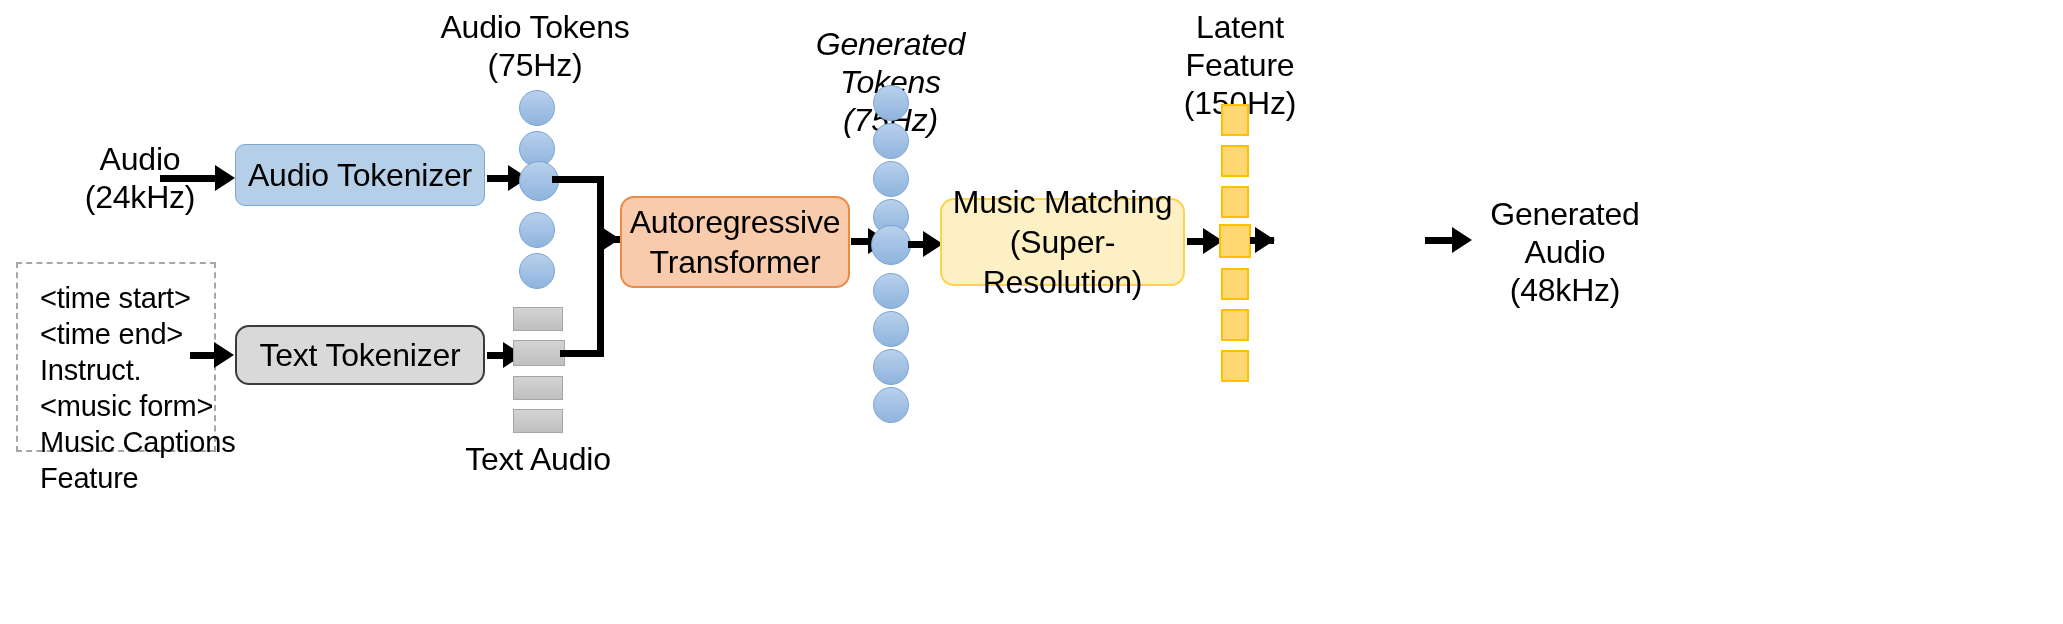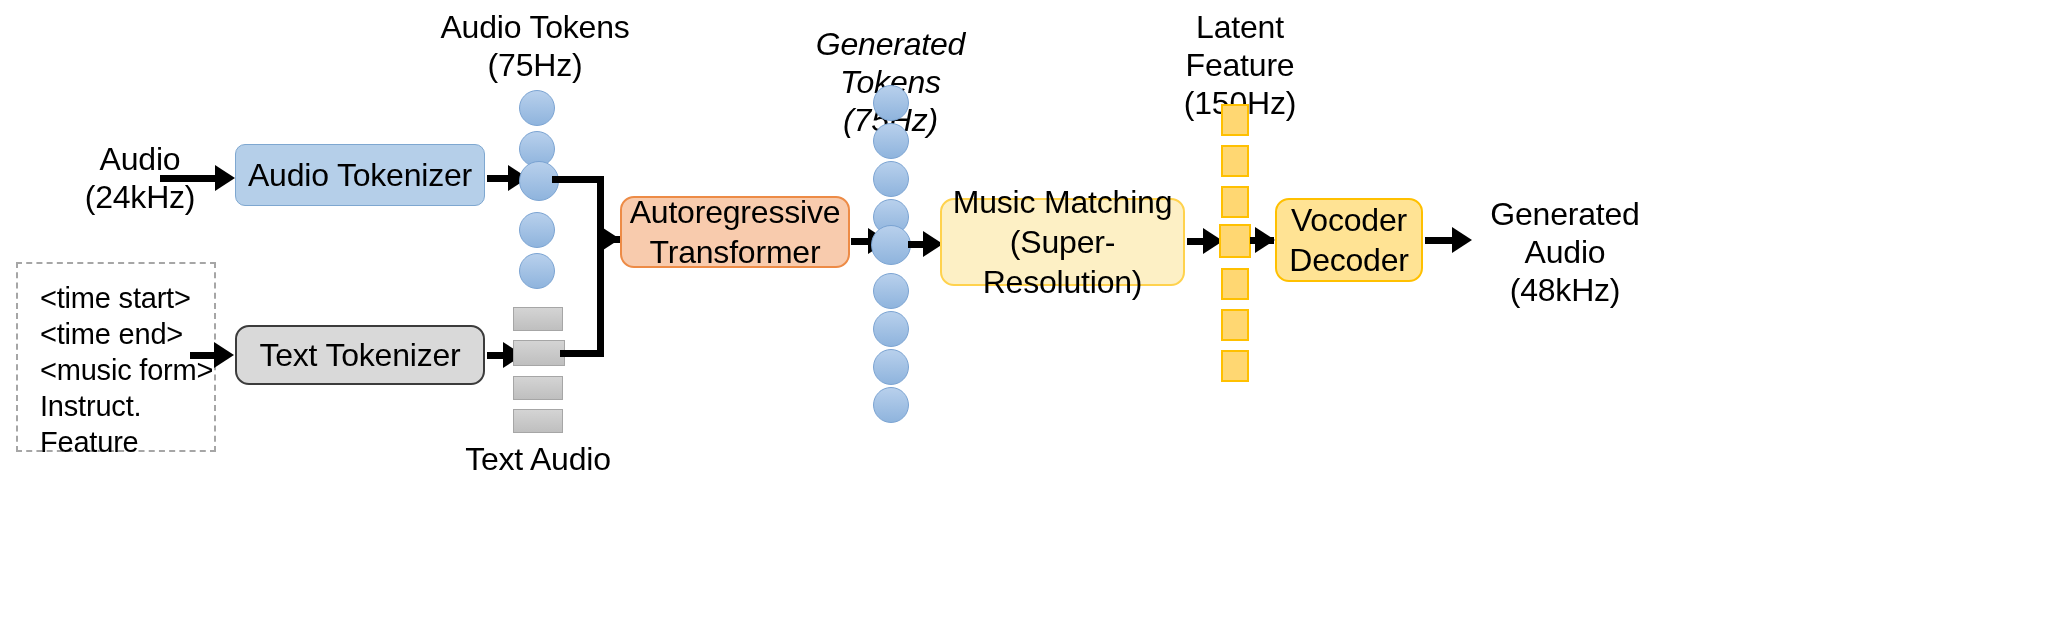--- a/index.html
+++ b/index.html
@@ -142,22 +142,23 @@
   <div class="circ" style="left:519px; top:161px; width:40px; height:40px;"></div>
   <div class="circ" style="left:519px; top:212px; width:36px; height:36px;"></div>
   <div class="circ" style="left:519px; top:253px; width:36px; height:36px;"></div>
 
   <div class="dashbox" style="left:16px; top:347px; width:200px; height:105px;">
   </div>
   <div class="dashbox" style="left:16px; top:262px; width:200px; height:190px; border:2px dashed #a6a6a6;">
     <ul>
       <li>&lt;time start&gt;</li>
       <li>&lt;time end&gt;</li>
+      <li>Instruct.</li>
       <li>&lt;music form&gt;</li>
-      <li>Instruct.</li>
+      <li>Music Captions</li>
       <li>Feature</li>
     </ul>
   </div>
 
   <div class="hline" style="left:190px; top:352px; width:28px;"></div>
   <div class="arrowhead" style="left:214px; top:342px;"></div>
 
   <div class="box box-text-tok" style="left:235px; top:325px; width:250px; height:60px;">Text Tokenizer</div>
 
   <div class="hline" style="left:487px; top:352px; width:22px;"></div>
@@ -172,21 +173,21 @@
 
   <div class="hline" style="left:552px; top:176px; width:52px;"></div>
 
   <div class="hline" style="left:560px; top:350px; width:44px;"></div>
 
   <div class="vline" style="left:597px; top:176px; height:181px;"></div>
 
   <div class="hline" style="left:597px; top:236px; width:32px;"></div>
   <div class="arrowhead" style="left:600px; top:226px;"></div>
 
-  <div class="box box-ar" style="left:620px; top:196px; width:230px; height:72px;">Autoregressive
+  <div class="box box-ar" style="left:620px; top:196px; width:230px; height:92px;">Autoregressive
 Transformer</div>
 
   <div class="hline" style="left:851px; top:238px; width:24px;"></div>
   <div class="arrowhead" style="left:868px; top:228px;"></div>
 
   <div class="lbl" style="left:778px; top:25px; width:225px;font-style:italic;">Generated Tokens
 (75Hz)</div>
 
   <div class="circ" style="left:873px; top:85px;  width:36px; height:36px;"></div>
   <div class="circ" style="left:873px; top:123px; width:36px; height:36px;"></div>
@@ -214,22 +215,20 @@
   <div class="sq-lat" style="left:1221px; top:145px; width:28px; height:32px;"></div>
   <div class="sq-lat" style="left:1221px; top:186px; width:28px; height:32px;"></div>
   <div class="sq-lat" style="left:1219px; top:224px; width:32px; height:34px;"></div>
   <div class="sq-lat" style="left:1221px; top:268px; width:28px; height:32px;"></div>
   <div class="sq-lat" style="left:1221px; top:309px; width:28px; height:32px;"></div>
   <div class="sq-lat" style="left:1221px; top:350px; width:28px; height:32px;"></div>
 
   <div class="hline" style="left:1250px; top:237px; width:24px;"></div>
   <div class="arrowhead" style="left:1255px; top:227px;"></div>
 
-  <div class="box box-voc" style="left:1275px; top:198px; width:148px; height:84px;">Vocoder
-Decoder</div>
 
   <div class="hline" style="left:1425px; top:237px; width:38px;"></div>
   <div class="arrowhead" style="left:1452px; top:227px;"></div>
 
   <div class="lbl" style="left:1470px; top:195px; width:190px;">Generated
 Audio
 (48kHz)</div>
 
 </div>
 

